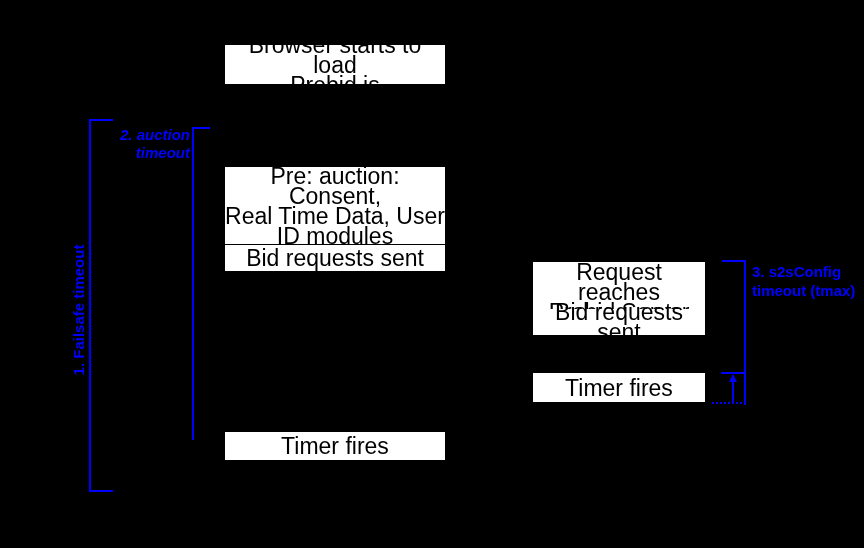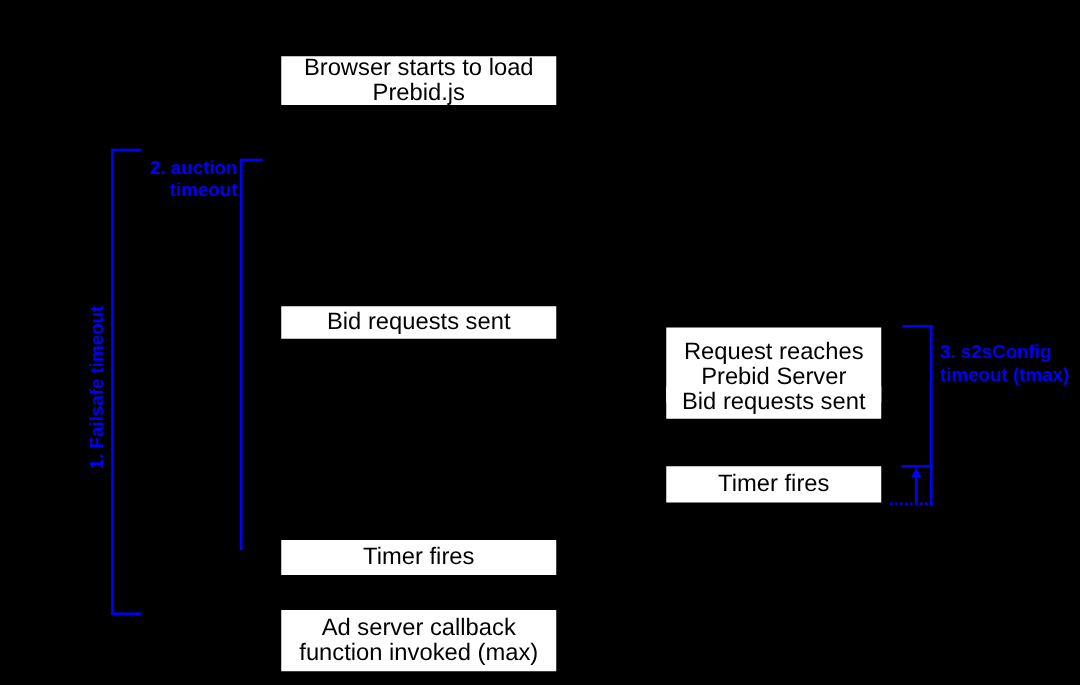--- a/index.html
+++ b/index.html
@@ -11,21 +11,21 @@
     font-family:"Liberation Sans", sans-serif;
   }
   .box{
     position:absolute;
     background:#fff;
     color:#000;
     display:flex;
     align-items:center;
     justify-content:center;
     text-align:center;
-    font-size:19px;
+    font-size:23px;
     line-height:20px;
     white-space:pre-line;
   }
   .bluer{position:absolute;background:#0000ff;}
   .blabel{
     position:absolute;
     color:#0000ff;
     font-weight:bold;
     font-size:15px;
     line-height:19px;
@@ -65,42 +65,43 @@
   #box-request-reaches   {left:533px;top:262px;width:172px;height:60px;}
   #box-bid-requests-s2s  {left:533px;top:309px;width:172px;height:26px;}
   #box-timer-fires-right {left:533px;top:373px;width:172px;height:29px;}
   
   #fs-line       {left:89px;top:119px;width:2px;height:373px;}
   #fs-tick-top   {left:89px;top:119px;width:24px;height:2px;}
   #fs-tick-bot   {left:89px;top:490px;width:24px;height:2px;}
   
   #auc-line      {left:192px;top:127px;width:2px;height:313px;}
   #auc-tick-top  {left:192px;top:127px;width:18px;height:2px;}
-  #label-auction {left:90px;top:126px;width:100px;}
+  #label-auction {left:90px;top:126px;width:100px;font-style:italic;}
   
   #s2s-line      {left:744px;top:260px;width:2px;height:145px;}
   #s2s-tick-top  {left:722px;top:260px;width:24px;height:2px;}
   #s2s-tick-mid  {left:721px;top:372px;width:25px;height:2px;}
   #s2s-dotted    {left:712px;top:402px;width:34px;}
   #adj-arrow-shaft{left:732px;top:381px;width:2px;height:21px;}
   #adj-arrow-head{left:729px;top:374px;}
-  #label-s2s     {left:752px;top:262px;margin-top:10px;}
+  #label-s2s     {left:752px;top:262px;}
   #label-adjust  {left:752px;top:373px;}
 </style>
 </head>
 <body>
 
 <div id="stage">
 
   <div class="box" id="box-browser-load">Browser starts to load
 Prebid.js</div>
+  <div class="box" id="box-pre-auction">Pre: auction: Consent,
+Real Time Data, User
+ID modules</div>
   <div class="box" id="box-bid-requests">Bid requests sent</div>
   <div class="box" id="box-timer-fires-left">Timer fires</div>
-  <div class="box" id="box-ad-server">Ad server callback
-function invoked (max)</div>
 
   <div class="box" id="box-request-reaches">Request reaches
 Prebid Server</div>
   <div class="box" id="box-bid-requests-s2s">Bid requests sent</div>
   <div class="box" id="box-timer-fires-right">Timer fires</div>
 
   <div class="bluer" id="fs-line"></div>
   <div class="bluer" id="fs-tick-top"></div>
   <div class="bluer" id="fs-tick-bot"></div>
   <div class="vlabel" id="label-failsafe">1. Failsafe timeout</div>

